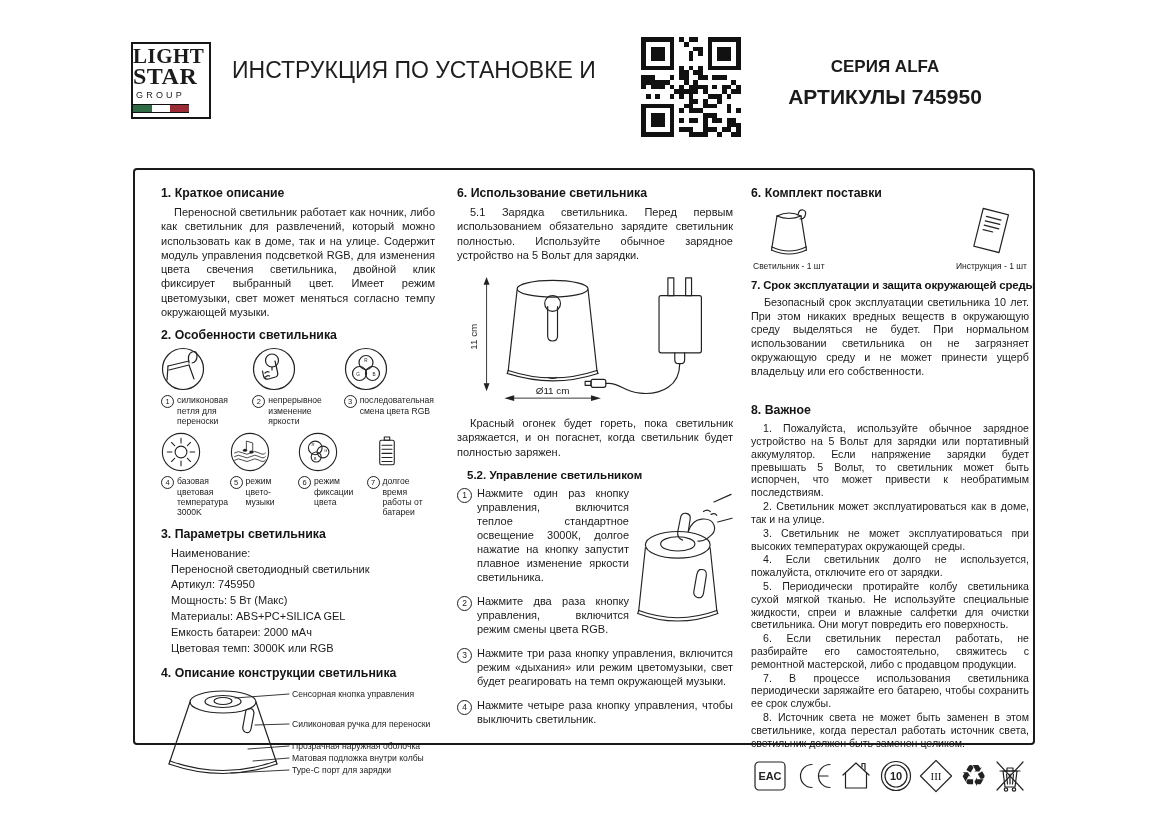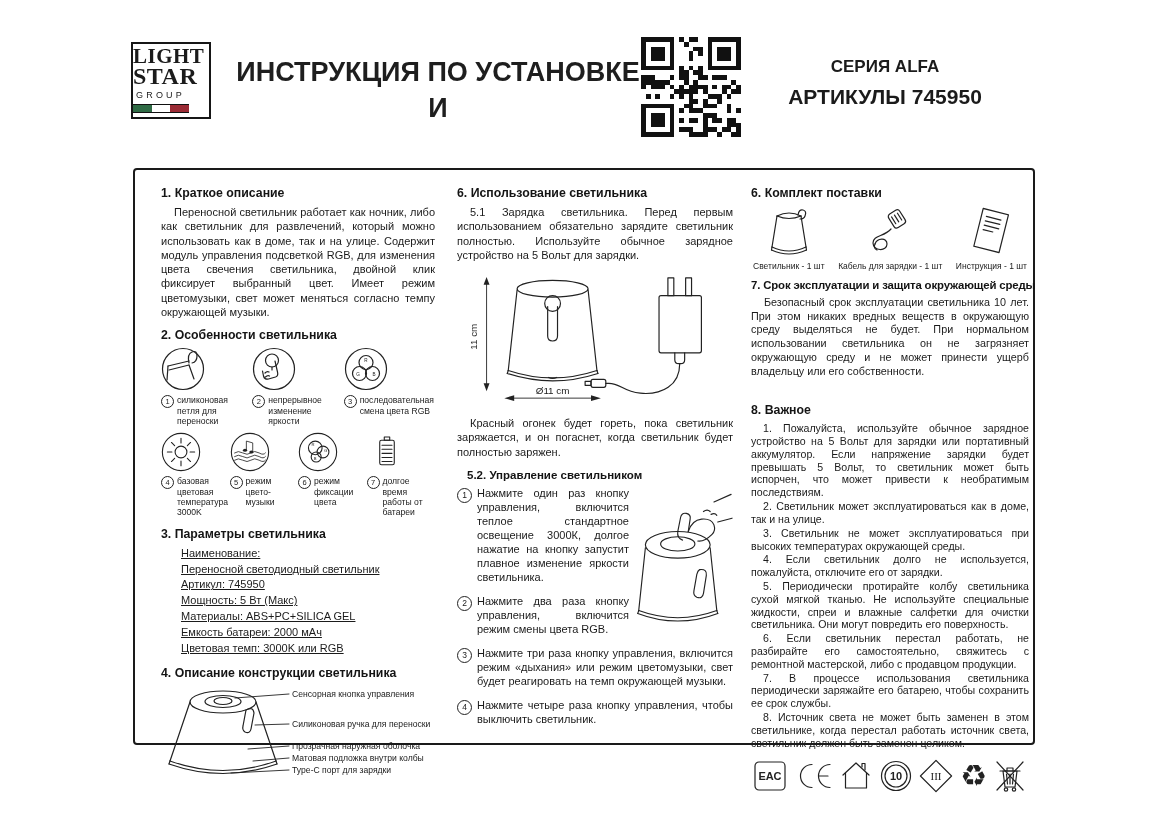--- a/index.html
+++ b/index.html
@@ -8,22 +8,22 @@
         outline:1px solid #cfcfcf;overflow:hidden;}
 
   
   .logo{position:absolute;left:131px;top:42px;width:80px;height:77px;border:2px solid #161616;
         display:flex;flex-direction:column;justify-content:center;box-sizing:border-box;}
   .logo .l1{font-family:"Liberation Serif",serif;font-weight:bold;font-size:21px;line-height:.85;letter-spacing:.5px;}
   .logo .l2{font-family:"Liberation Serif",serif;font-weight:bold;font-size:24px;line-height:.9;letter-spacing:.5px;}
   .logo .l3{font-size:9px;letter-spacing:3.2px;margin:3px 0 4px 3px;}
   .flag{width:56px;height:7px;border-top:1.5px solid #111;border-bottom:1.5px solid #111;display:flex;}
   .flag span{flex:1;}
-  .title{position:absolute;left:232px;top:55px;width:412px;text-align:center;font-weight:bold;
-         font-size:27px;line-height:1.32;color:#1e1e1e;}
+  .title{position:absolute;left:232px;top:55px;width:412px;font-weight:normal;
+         font-size:23px;line-height:1.32;color:#1e1e1e;}
   .qr{position:absolute;left:641px;top:37px;width:100px;height:100px;}
   .hdr-right{position:absolute;left:765px;top:57px;width:240px;text-align:center;}
   .series{font-weight:bold;font-size:17px;margin-bottom:8px;}
   .articles{font-weight:bold;font-size:21px;}
 
   
   .sheet{position:absolute;left:133px;top:168px;width:902px;height:577px;border:2px solid #1a1a1a;
          border-radius:4px;box-sizing:border-box;}
   .col{position:absolute;top:16px;}
   .col1{left:26px;width:274px;}
@@ -35,21 +35,21 @@
   .body{font-size:11px;line-height:1.3;text-align:justify;margin:0;text-indent:13px;}
   .sec{margin-bottom:9px;}
 
   
   .feat-row{display:grid;grid-template-columns:repeat(3,1fr);margin:4px 0 6px 0;}
   .feat-row.four{grid-template-columns:repeat(4,1fr);}
   .feat{display:flex;flex-direction:column;}
   .feat-label{display:flex;gap:3px;margin-top:4px;font-size:8.6px;line-height:1.2;}
   .numc{flex:0 0 auto;width:11px;height:11px;border:1px solid #222;border-radius:50%;font-size:7.5px;
         display:flex;align-items:center;justify-content:center;}
-  .params{margin-left:20px;text-decoration:underline;}
+  .params{margin-left:10px;}
   .params div{font-size:11px;line-height:1.45;}
 
   
   .s52h{font-size:11.5px;margin:10px 0 6px 0;padding-left:10px;}
   .ctrl-wrap{display:flex;gap:4px;}
   .ctrl-steps{flex:0 0 172px;}
   .ctrl-fig{flex:1;display:flex;justify-content:center;align-items:flex-start;}
   .step{display:flex;gap:5px;font-size:11px;line-height:1.27;text-align:justify;margin-bottom:10px;}
   .step .numc{width:13px;height:13px;font-size:8.5px;margin-top:1px;}
   .step p{margin:0;}
@@ -510,33 +510,20 @@
                   <path d="M36,11 L41,42"></path>
                 <path d="M7,42 Q24,50 41,42"></path>
                   <path d="M6.5,45 Q24,53 41.5,45"></path>
                 <path d="M7,42 L6.5,45 M41,42 L41.5,45"></path>
                 <path d="M33,10 q1,-6 5,-5 q4,1 2,6 q-1,3 -5,3"></path>
               </g>
             </svg>
             <div class="kit-label">Светильник - 1 шт</div>
           </div>
           <div class="kit-item">
-            <svg width="52" height="52" viewBox="0 0 52 52">
-              <g class="ln">
-                <g transform="rotate(-32 33 15)">
-                  <rect x="27" y="6" width="13" height="16" rx="3"></rect>
-                  <path d="M30,9.5 v8 M33.5,9.5 v8 M37,9.5 v8"></path>
-                </g>
-                <path d="M27,24 C20,32 9,30 9,38 C9,46 23,47 23,39 C23,32 13,33 11,39"></path>
-                <path d="M11,39 q-2,4 2,6"></path>
-              </g>
-            </svg>
-            <div class="kit-label">Кабель для зарядки - 1 шт</div>
-          </div>
-          <div class="kit-item">
             <svg width="48" height="52" viewBox="0 0 48 52">
               <g class="ln" transform="rotate(14 24 26)">
                 <rect x="11" y="6" width="26" height="39"></rect>
                 <path d="M16,13 h15 M16,17.5 h15 M16,22 h15 M16,26.5 h10"></path>
               </g>
             </svg>
             <div class="kit-label">Инструкция - 1 шт</div>
           </div>
         </div>
       </div>

